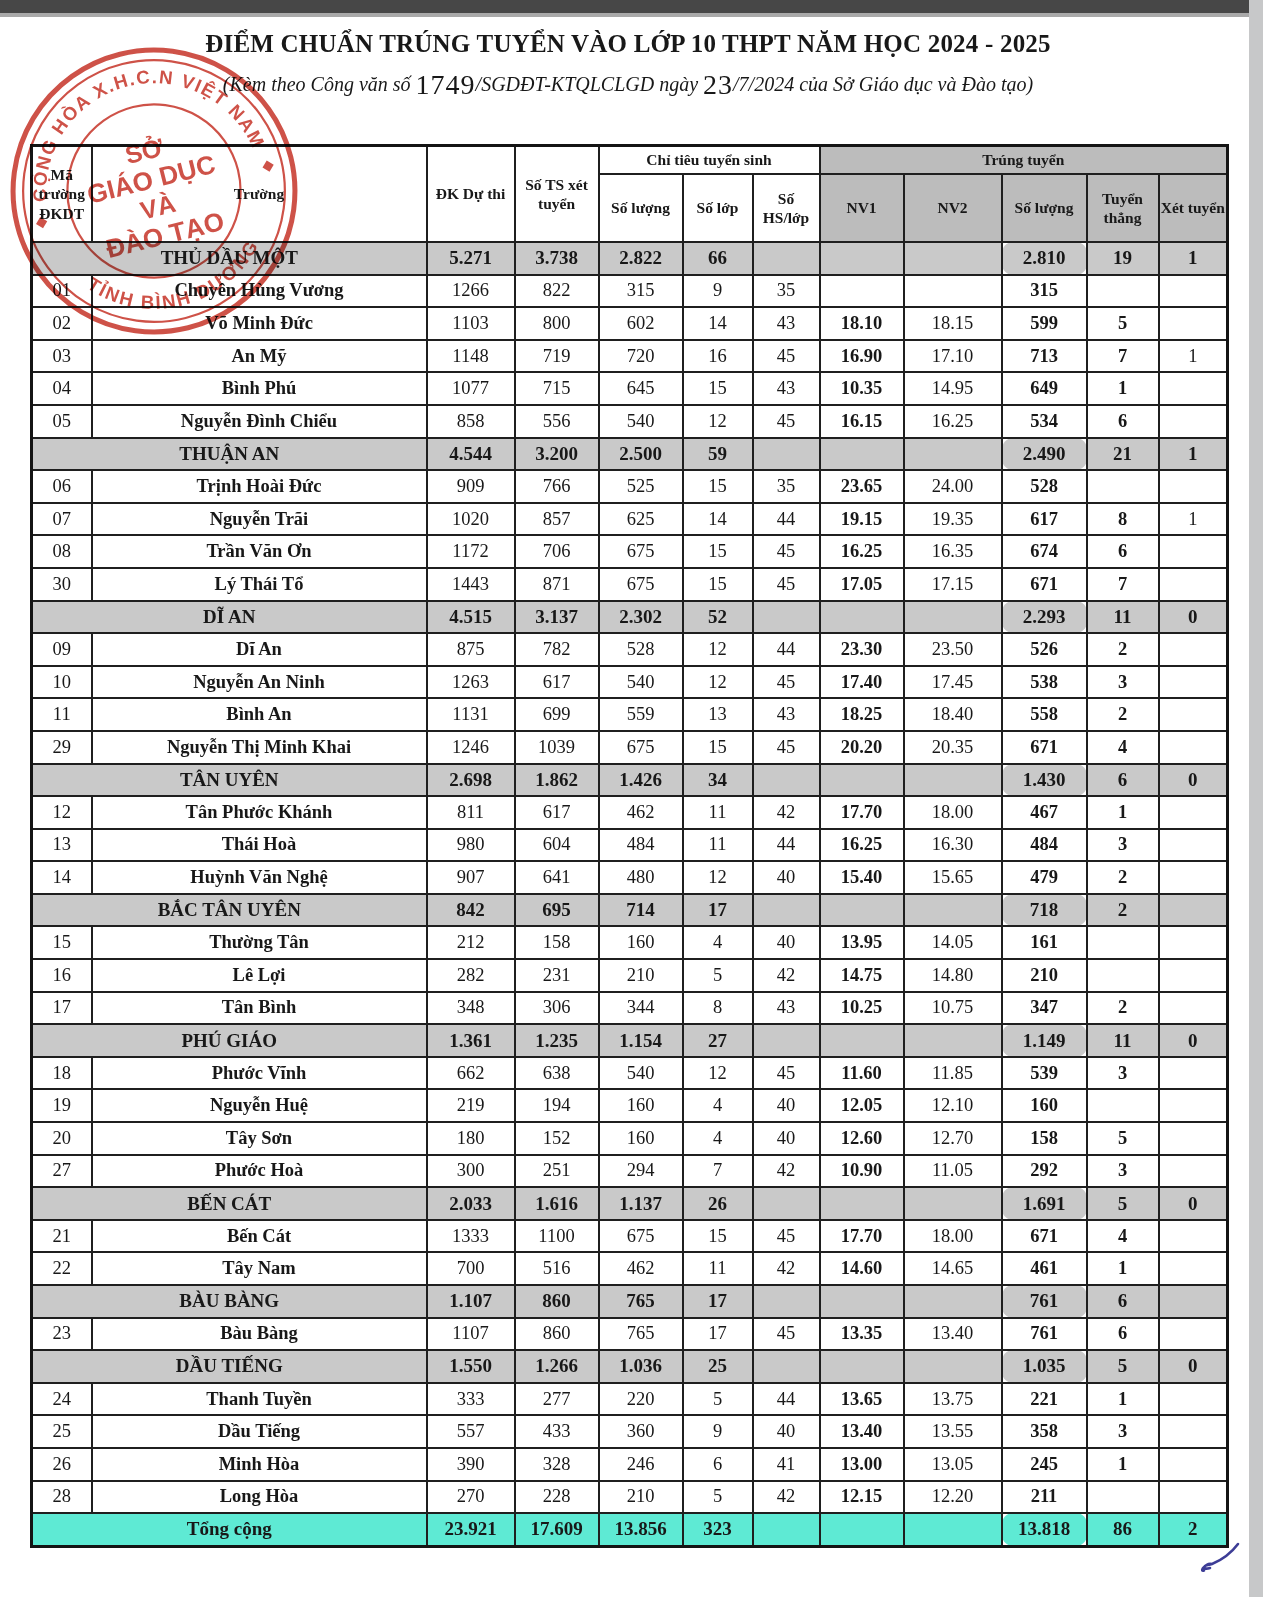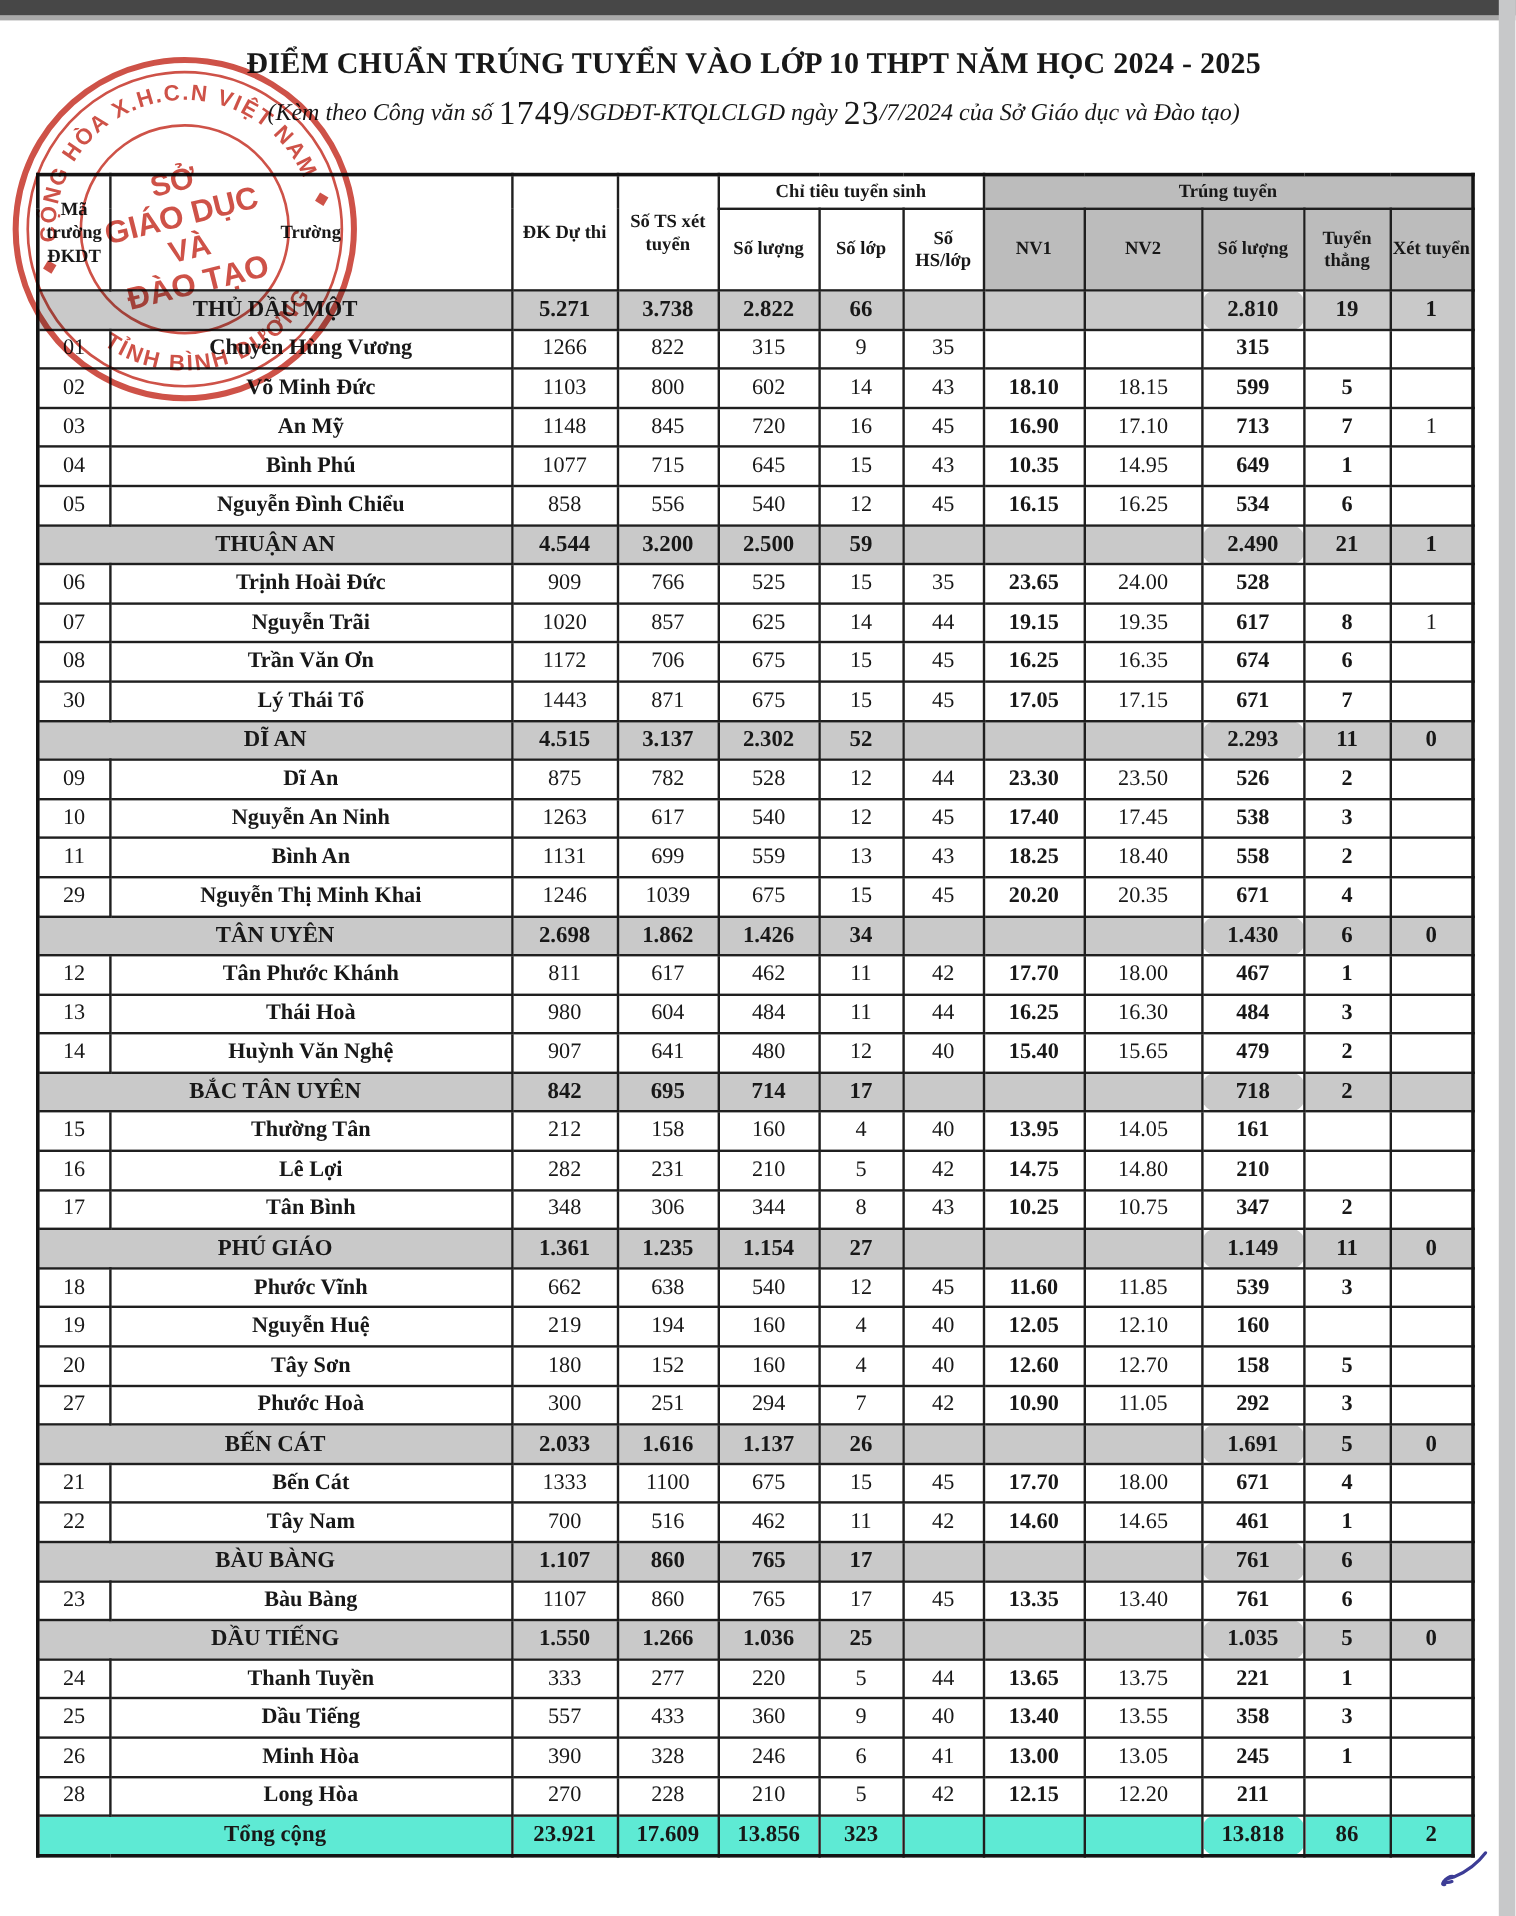--- a/index.html
+++ b/index.html
@@ -5,21 +5,21 @@
   html,body{margin:0;padding:0;}
   body{
     width:1263px;height:1597px;position:relative;background:#ffffff;
     font-family:"Liberation Serif", serif;color:#181818;overflow:hidden;
   }
   
   .edge-top{position:absolute;left:0;top:0;width:1263px;height:13px;background:#474747;z-index:6;}
   .edge-top2{position:absolute;left:0;top:13px;width:1263px;height:4px;background:#a9a9a9;z-index:6;}
   .edge-right{position:absolute;right:0;top:0;width:14px;height:1597px;background:#c7c8c9;z-index:6;}
 
-  .doc-header{position:absolute;left:30px;top:40px;width:1196px;text-align:center;z-index:2;}
+  .doc-header{position:absolute;left:30px;top:30px;width:1196px;text-align:center;z-index:2;}
   .doc-title{font-size:25px;font-weight:700;letter-spacing:.2px;white-space:nowrap;}
   .doc-subtitle{font-size:20px;font-style:italic;margin-top:8px;white-space:nowrap;}
   .ins-num{font-style:normal;font-size:28px;position:relative;top:3px;letter-spacing:1px;}
 
   table.score{
     position:absolute;left:30px;top:118px;width:1196px;z-index:1;
     border-collapse:collapse;table-layout:fixed;border:3px solid #141414;margin-top:26px;
   }
   .score th,.score td{border:2px solid #1f1f1f;padding:0;overflow:hidden;}
   .score thead th{font-weight:700;font-size:15.5px;line-height:1.25;vertical-align:middle;text-align:center;background:#fff;}
@@ -129,21 +129,21 @@
         <td class="c-nv1">18.10</td>
         <td class="c-nv2">18.15</td>
         <td class="c-sltt">599</td>
         <td class="c-tt">5</td>
         <td class="c-xt"></td>
       </tr>
       <tr>
         <td class="c-code">03</td>
         <td class="c-name">An Mỹ</td>
         <td class="c-dk">1148</td>
-        <td class="c-ts">845</td>
+        <td class="c-ts">719</td>
         <td class="c-sl">720</td>
         <td class="c-lop">16</td>
         <td class="c-hs">45</td>
         <td class="c-nv1">16.90</td>
         <td class="c-nv2">17.10</td>
         <td class="c-sltt">713</td>
         <td class="c-tt">7</td>
         <td class="c-xt">1</td>
       </tr>
       <tr>

